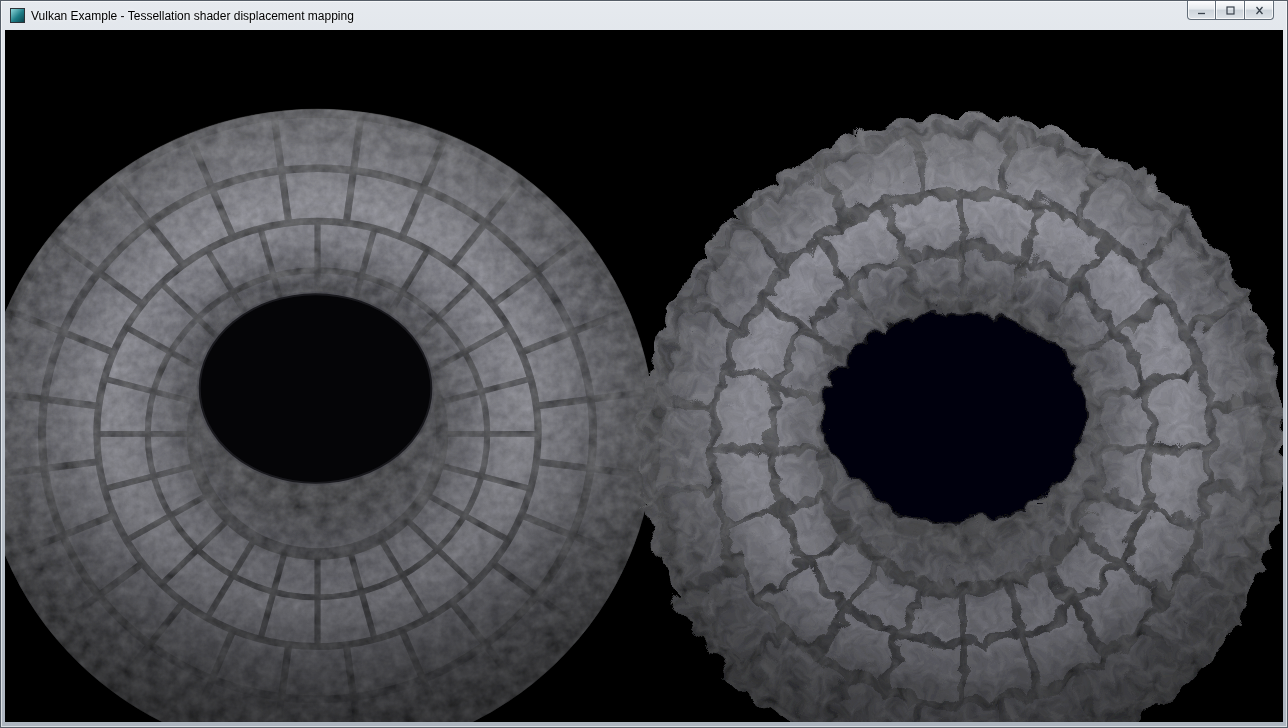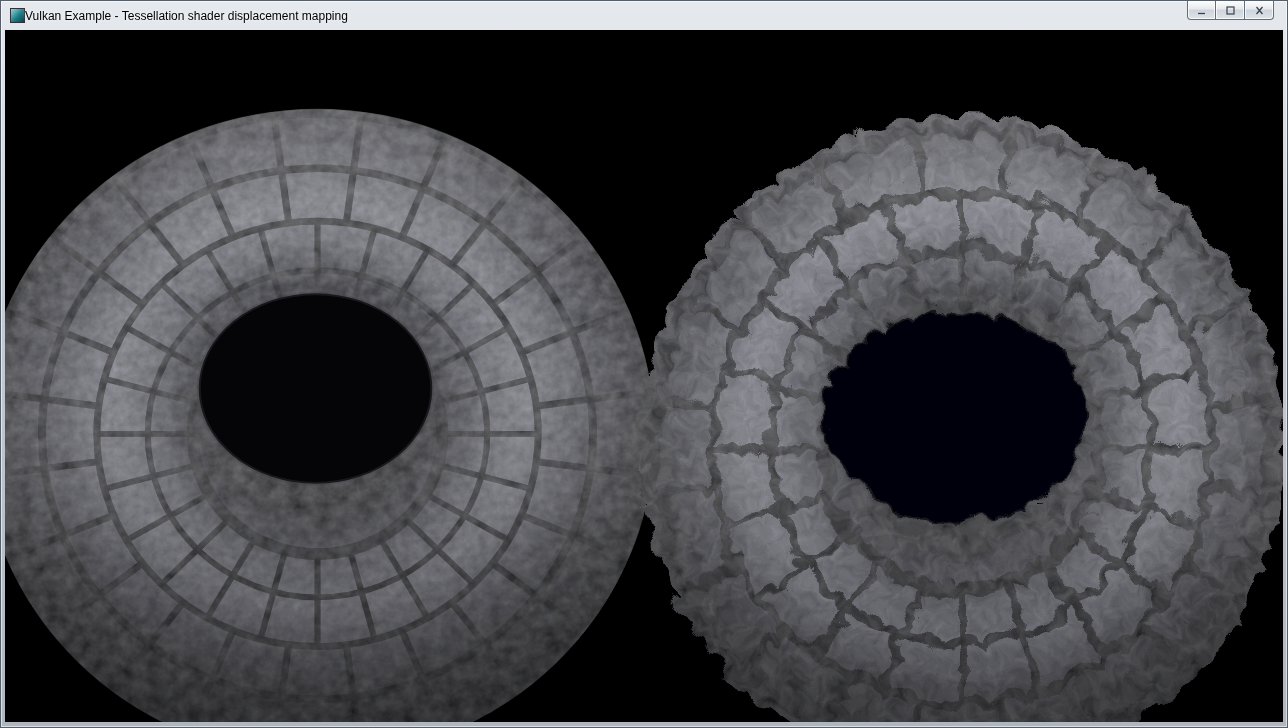--- a/index.html
+++ b/index.html
@@ -8,21 +8,21 @@
   .window{
     position:relative;width:1288px;height:728px;box-sizing:border-box;
     background:linear-gradient(#e6eaef,#c3cad3 45%,#aeb6c0);
     border:1px solid #565e68;
     box-shadow:inset 0 0 0 1px rgba(255,255,255,0.55);
   }
 
   
   .titlebar{
     position:absolute;top:0;left:0;right:0;height:29px;
-    display:flex;align-items:center;gap:0;padding-left:9px;box-sizing:border-box;
+    display:flex;align-items:center;gap:6px;padding-left:9px;box-sizing:border-box;
   }
   .app-icon{
     width:15px;height:15px;flex:0 0 auto;
     background:linear-gradient(135deg,#8fd8dc 0%,#1d7c86 55%,#0a434c 100%);
     border:1px solid #2c3237;box-sizing:border-box;
   }
   .title-text{
     font-size:12px;color:#000;white-space:nowrap;
     text-shadow:0 0 4px rgba(255,255,255,0.9);
   }

